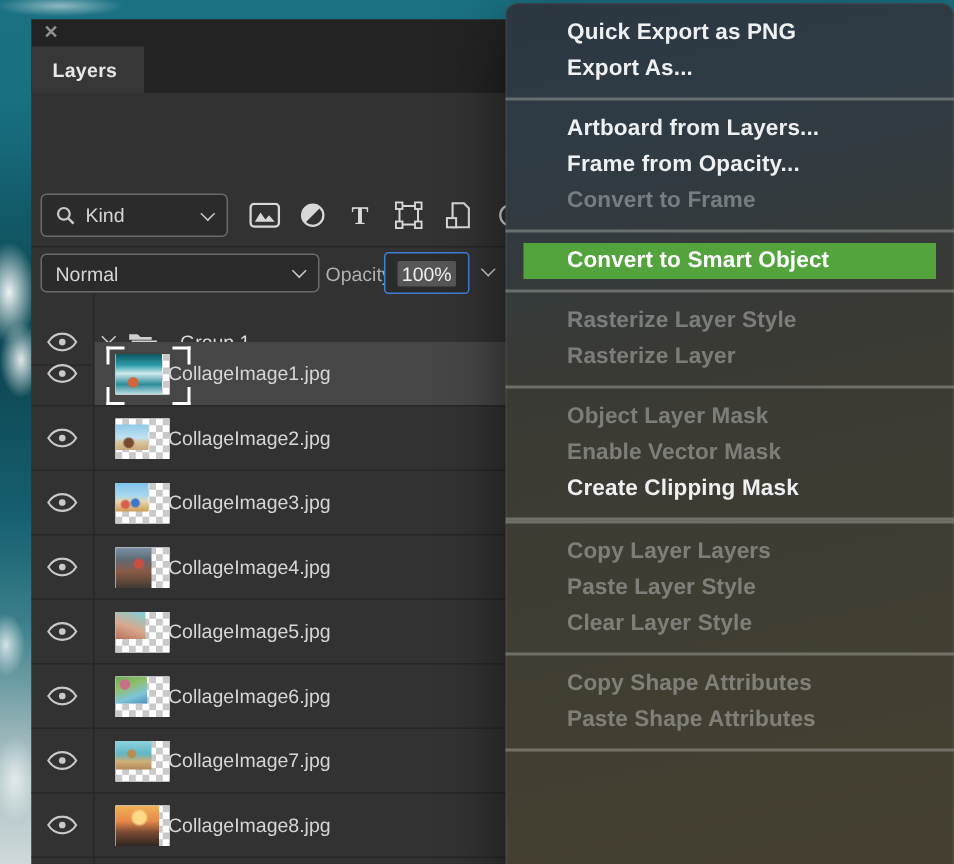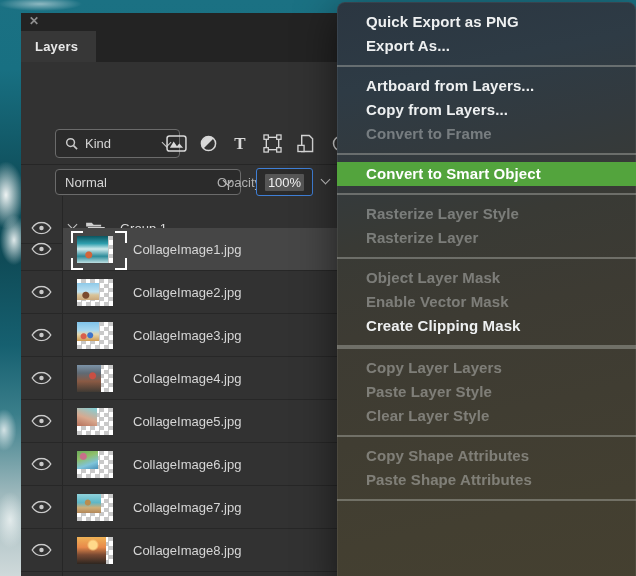--- a/index.html
+++ b/index.html
@@ -20,21 +20,21 @@
   .panel{position:absolute;left:21px;top:13px;width:615px;height:563px;background:#323232;color:#d0d0d0;}
   .titlebar{position:absolute;left:0;top:0;right:0;height:18px;background:#232323;}
   .close-x{position:absolute;left:8px;top:1px;font-size:12px;font-weight:bold;color:#8f8f8f;cursor:default;}
   .tabrow{position:absolute;left:0;top:18px;right:0;height:31px;background:#232323;}
   .tab{position:absolute;left:0;top:0;width:75px;height:31px;background:#373737;
        display:flex;align-items:center;padding-left:14px;box-sizing:border-box;
        color:#e8e8e8;font-size:13px;font-weight:bold;letter-spacing:.2px;}
   .controls{position:absolute;left:0;top:49px;right:0;height:134px;background:#323232;}
 
   .dd{position:absolute;display:flex;align-items:center;gap:7px;box-sizing:border-box;
-      border:1px solid #6b6b6b;border-radius:4px;background:#2b2b2b;padding:0 9px;color:#d6d6d6;font-size:13px;margin-left:28px;}
+      border:1px solid #6b6b6b;border-radius:4px;background:#2b2b2b;padding:0 9px;color:#d6d6d6;font-size:13px;}
   .chev{display:inline-block;width:6px;height:6px;border-right:1.7px solid #c9c9c9;border-bottom:1.7px solid #c9c9c9;
         transform:rotate(45deg);margin-top:-3px;}
   .dd .chev{margin-left:auto;}
   .kind-dd{left:6px;top:67px;width:125px;height:29px;}
   .blend-dd{left:6px;top:107px;width:186px;height:26px;}
 
   .ficon{position:absolute;top:71px;width:22px;height:20px;display:flex;align-items:center;justify-content:center;}
   .tletter{font-family:"Liberation Serif",serif;font-weight:bold;font-size:17px;color:#d8d8d8;line-height:1;}
 
   .hline{position:absolute;left:0;right:0;height:1px;background:#262626;}
@@ -57,33 +57,33 @@
   .lrow{height:43px;}
   .lrow.selected .rowbg{position:absolute;left:42px;top:0;right:0;bottom:0;background:#464646;}
   .eye{position:absolute;left:10px;top:50%;transform:translateY(-50%);cursor:pointer;}
   .gchev{position:absolute;left:48px;top:12px;}
   .gfolder{position:absolute;left:64px;top:8px;}
   .gname{position:absolute;left:99px;top:50%;transform:translateY(-50%);color:#dadada;font-size:13px;}
   .thumb{position:absolute;left:56px;top:8px;width:36px;height:27px;background-color:#fff;
          background-image:conic-gradient(#c9c9c9 25%,#ffffff 0 50%,#c9c9c9 0 75%,#ffffff 0);
          background-size:9px 9px;overflow:hidden;}
   .thumb-img{position:absolute;}
-  .lname{position:absolute;left:112px;top:50%;transform:translateY(-50%);color:#d6d6d6;font-size:13px;}
+  .lname{position:absolute;left:91px;top:50%;transform:translateY(-50%);color:#d6d6d6;font-size:13px;}
   .bracket{position:absolute;width:10px;height:10px;border:2px solid #fff;}
   .b-tl{left:50px;top:3px;border-right:none;border-bottom:none;}
   .b-tr{left:94px;top:3px;border-left:none;border-bottom:none;}
   .b-bl{left:50px;top:30px;border-right:none;border-top:none;}
   .b-br{left:94px;top:30px;border-left:none;border-top:none;}
 
   
   .menu{position:absolute;left:337px;top:2px;width:299px;height:590px;border-radius:8px 8px 0 0;
         background:linear-gradient(168deg,#2b3641 0%,#2e3b45 14%,#333a3e 26%,#393a35 38%,#3d3b33 52%,#403d32 68%,#433f31 84%,#454030 100%);
         box-shadow:0 12px 40px rgba(0,0,0,.55), inset 0 0 0 1px rgba(255,255,255,.06);
         padding-top:1px;box-sizing:border-box;}
-  .msec{padding:7px 0;}
+  .msec{padding:7px 12px;}
   .msep{height:2px;background:rgba(172,175,168,.45);}
   .mitem{height:24px;line-height:24px;padding-left:29px;font-size:15px;font-weight:600;letter-spacing:.1px;
          white-space:nowrap;color:#eef0f1;}
   .st-disabled{color:rgba(232,235,235,.38);}
   .st-highlighted{background:#53a43d;color:#ffffff;}
 </style>
 </head>
 <body>
 
 <div class="stage">
@@ -308,21 +308,21 @@
   </div>
 
   <div class="menu">
     <div class="msec">
       <div class="mitem st-enabled">Quick Export as PNG</div>
       <div class="mitem st-enabled">Export As...</div>
     </div>
     <div class="msep"></div>
     <div class="msec">
       <div class="mitem st-enabled">Artboard from Layers...</div>
-      <div class="mitem st-enabled">Copy from Layers...</div>
+      <div class="mitem st-enabled">Frame from Opacity...</div>
       <div class="mitem st-disabled">Convert to Frame</div>
     </div>
     <div class="msep"></div>
     <div class="msec">
       <div class="mitem st-highlighted">Convert to Smart Object</div>
     </div>
     <div class="msep"></div>
     <div class="msec">
       <div class="mitem st-disabled">Rasterize Layer Style</div>
       <div class="mitem st-disabled">Rasterize Layer</div>

